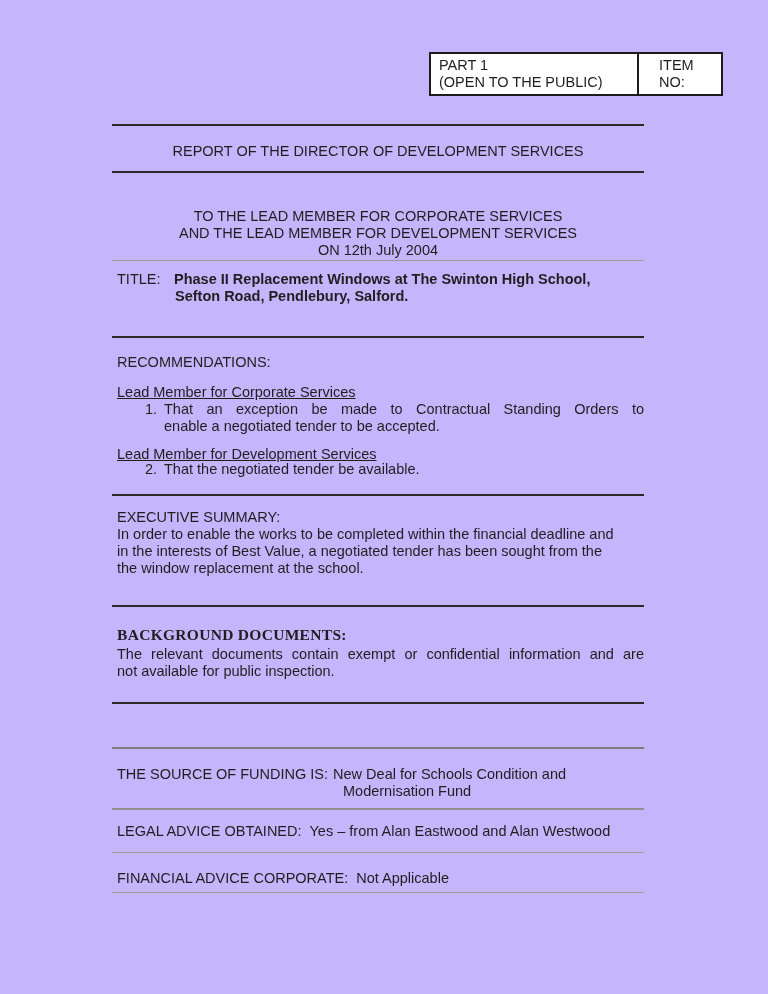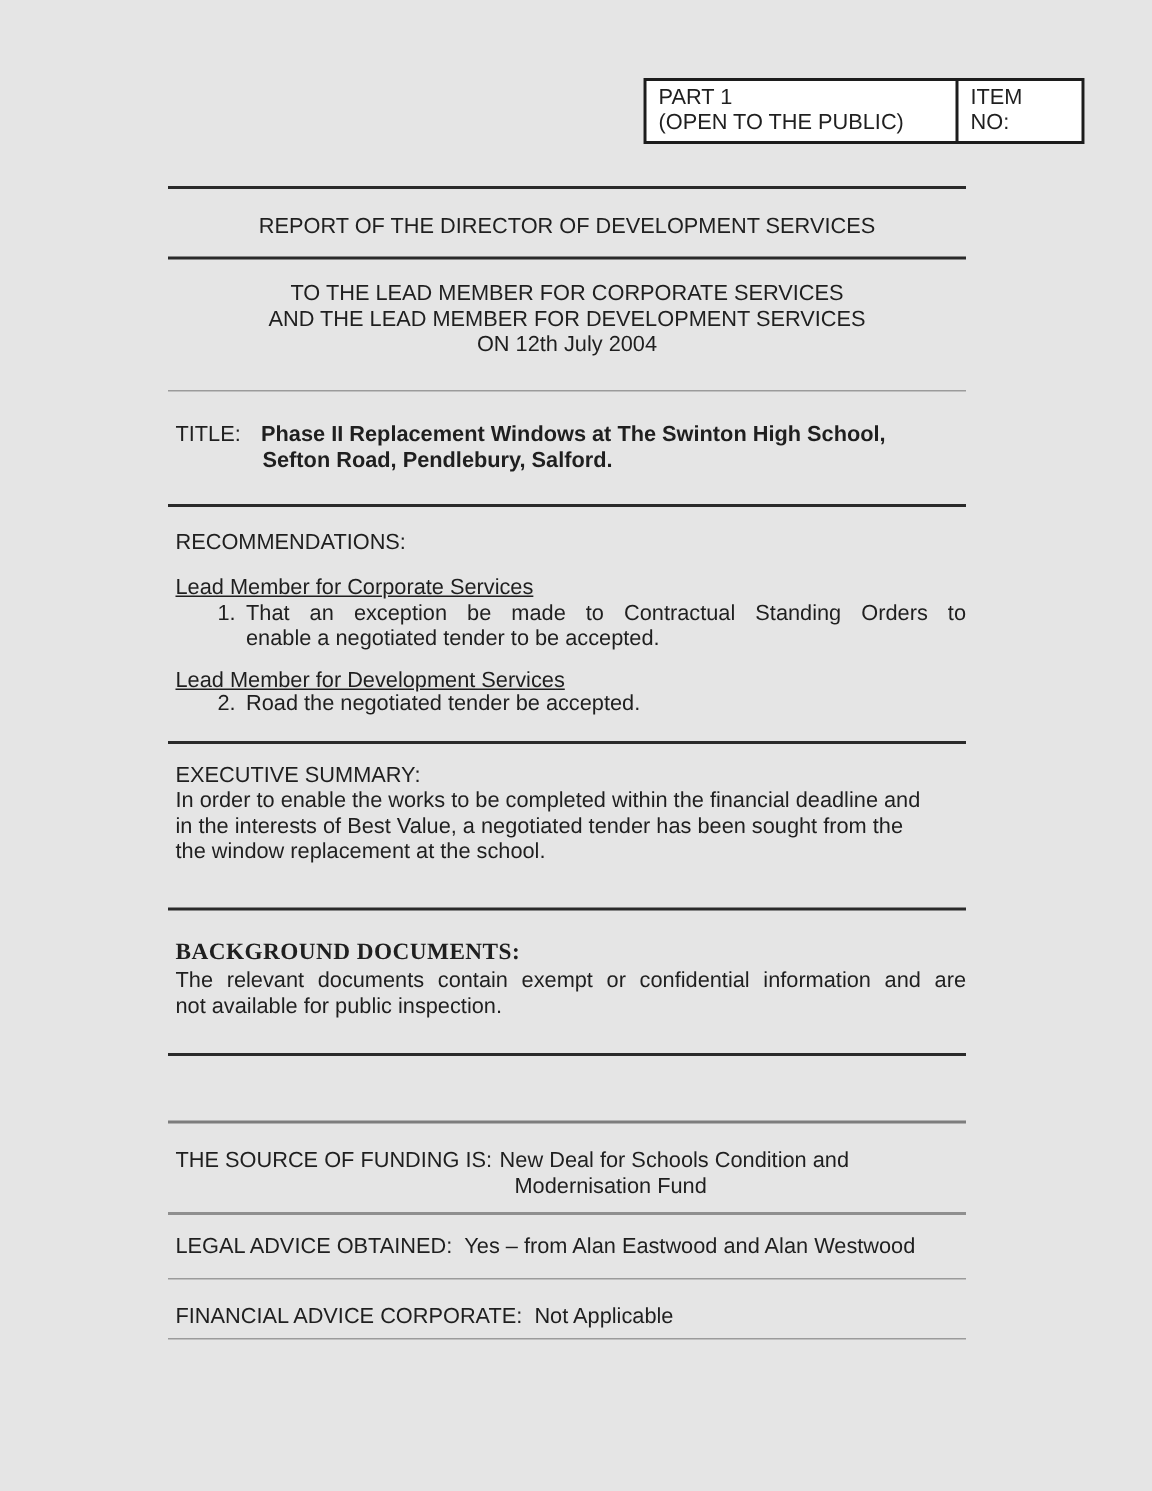--- a/index.html
+++ b/index.html
@@ -1,21 +1,21 @@
 <!DOCTYPE html>
 <html><head>
 <meta charset="utf-8">
 <style>
   * { margin: 0; padding: 0; box-sizing: border-box; }
   html, body { background: #ffffff; }
   .page {
     position: relative;
     width: 768px;
     height: 994px;
-    background: #e5e5e5;
+    background: #c4b5fd;
     font-family: "Liberation Sans", "DejaVu Sans", sans-serif;
     font-size: 14.5px;
     line-height: 17px;
     color: #1f1f1f;
     overflow: hidden;
   }
 
   
   .part-table {
     position: absolute;
@@ -25,21 +25,21 @@
     height: 44px;
     border: 2px solid #1c1c1c;
     display: flex;
     background: #fff;
   }
   .part-cell {
     width: 208px;
     border-right: 2px solid #1c1c1c;
     padding: 3px 8px 2px 8px;
   }
-  .item-cell { flex: 1; padding: 3px 8px 2px 8px; }
+  .item-cell { flex: 1; padding: 3px 8px 2px 20px; }
 
   
   .content {
     position: absolute;
     left: 112px;
     top: 0;
     width: 532px;
     height: 878px;
   }
   .content > div { position: absolute; left: 0; width: 532px; }
@@ -95,29 +95,29 @@
   </div>
 
   <div class="content">
 
     <div class="rule-dark" style="top:124px"></div>
 
     <div class="centered" style="top:143px">REPORT OF THE DIRECTOR OF DEVELOPMENT SERVICES</div>
 
     <div class="rule-dark" style="top:171px"></div>
 
-    <div class="centered" style="top:188px">
+    <div class="centered" style="top:208px">
       <div class="line" style="white-space:normal">TO THE LEAD MEMBER FOR CORPORATE SERVICES</div>
       <div class="line" style="white-space:normal">AND THE LEAD MEMBER FOR DEVELOPMENT SERVICES</div>
       <div class="line" style="white-space:normal">ON 12th July 2004</div>
     </div>
 
     <div class="rule-light" style="top:260px"></div>
 
-    <div class="title-block pad-l" style="top:282px">
+    <div class="title-block pad-l" style="top:271px">
       <div class="t-line">
         <span class="title-label">TITLE:</span>
         <span class="title-value">Phase II Replacement Windows at The Swinton High School,</span>
       </div>
       <div class="t-line title-cont">Sefton Road, Pendlebury, Salford.</div>
     </div>
 
     <div class="rule-dark" style="top:336px"></div>
 
     <div class="pad-l" style="top:354px">RECOMMENDATIONS:</div>
@@ -130,21 +130,21 @@
         <div class="jline">That an exception be made to Contractual Standing Orders to</div>
         <div class="line">enable a negotiated tender to be accepted.</div>
       </div>
     </div>
 
     <div class="group-heading pad-l" style="top:446px">Lead Member for Development Services</div>
 
     <div class="rec-item" style="top:461px">
       <span class="rec-num">2.</span>
       <div class="rec-text">
-        <div class="line">Road the negotiated tender be accepted.</div>
+        <div class="line">That the negotiated tender be available.</div>
       </div>
     </div>
 
     <div class="rule-dark" style="top:494px"></div>
 
     <div class="pad-l" style="top:509px">EXECUTIVE SUMMARY:</div>
 
     <div class="pad-l" style="top:526px">
       <div class="line">In order to enable the works to be completed within the financial deadline and</div>
       <div class="line">in the interests of Best Value, a negotiated tender has been sought from the</div>

